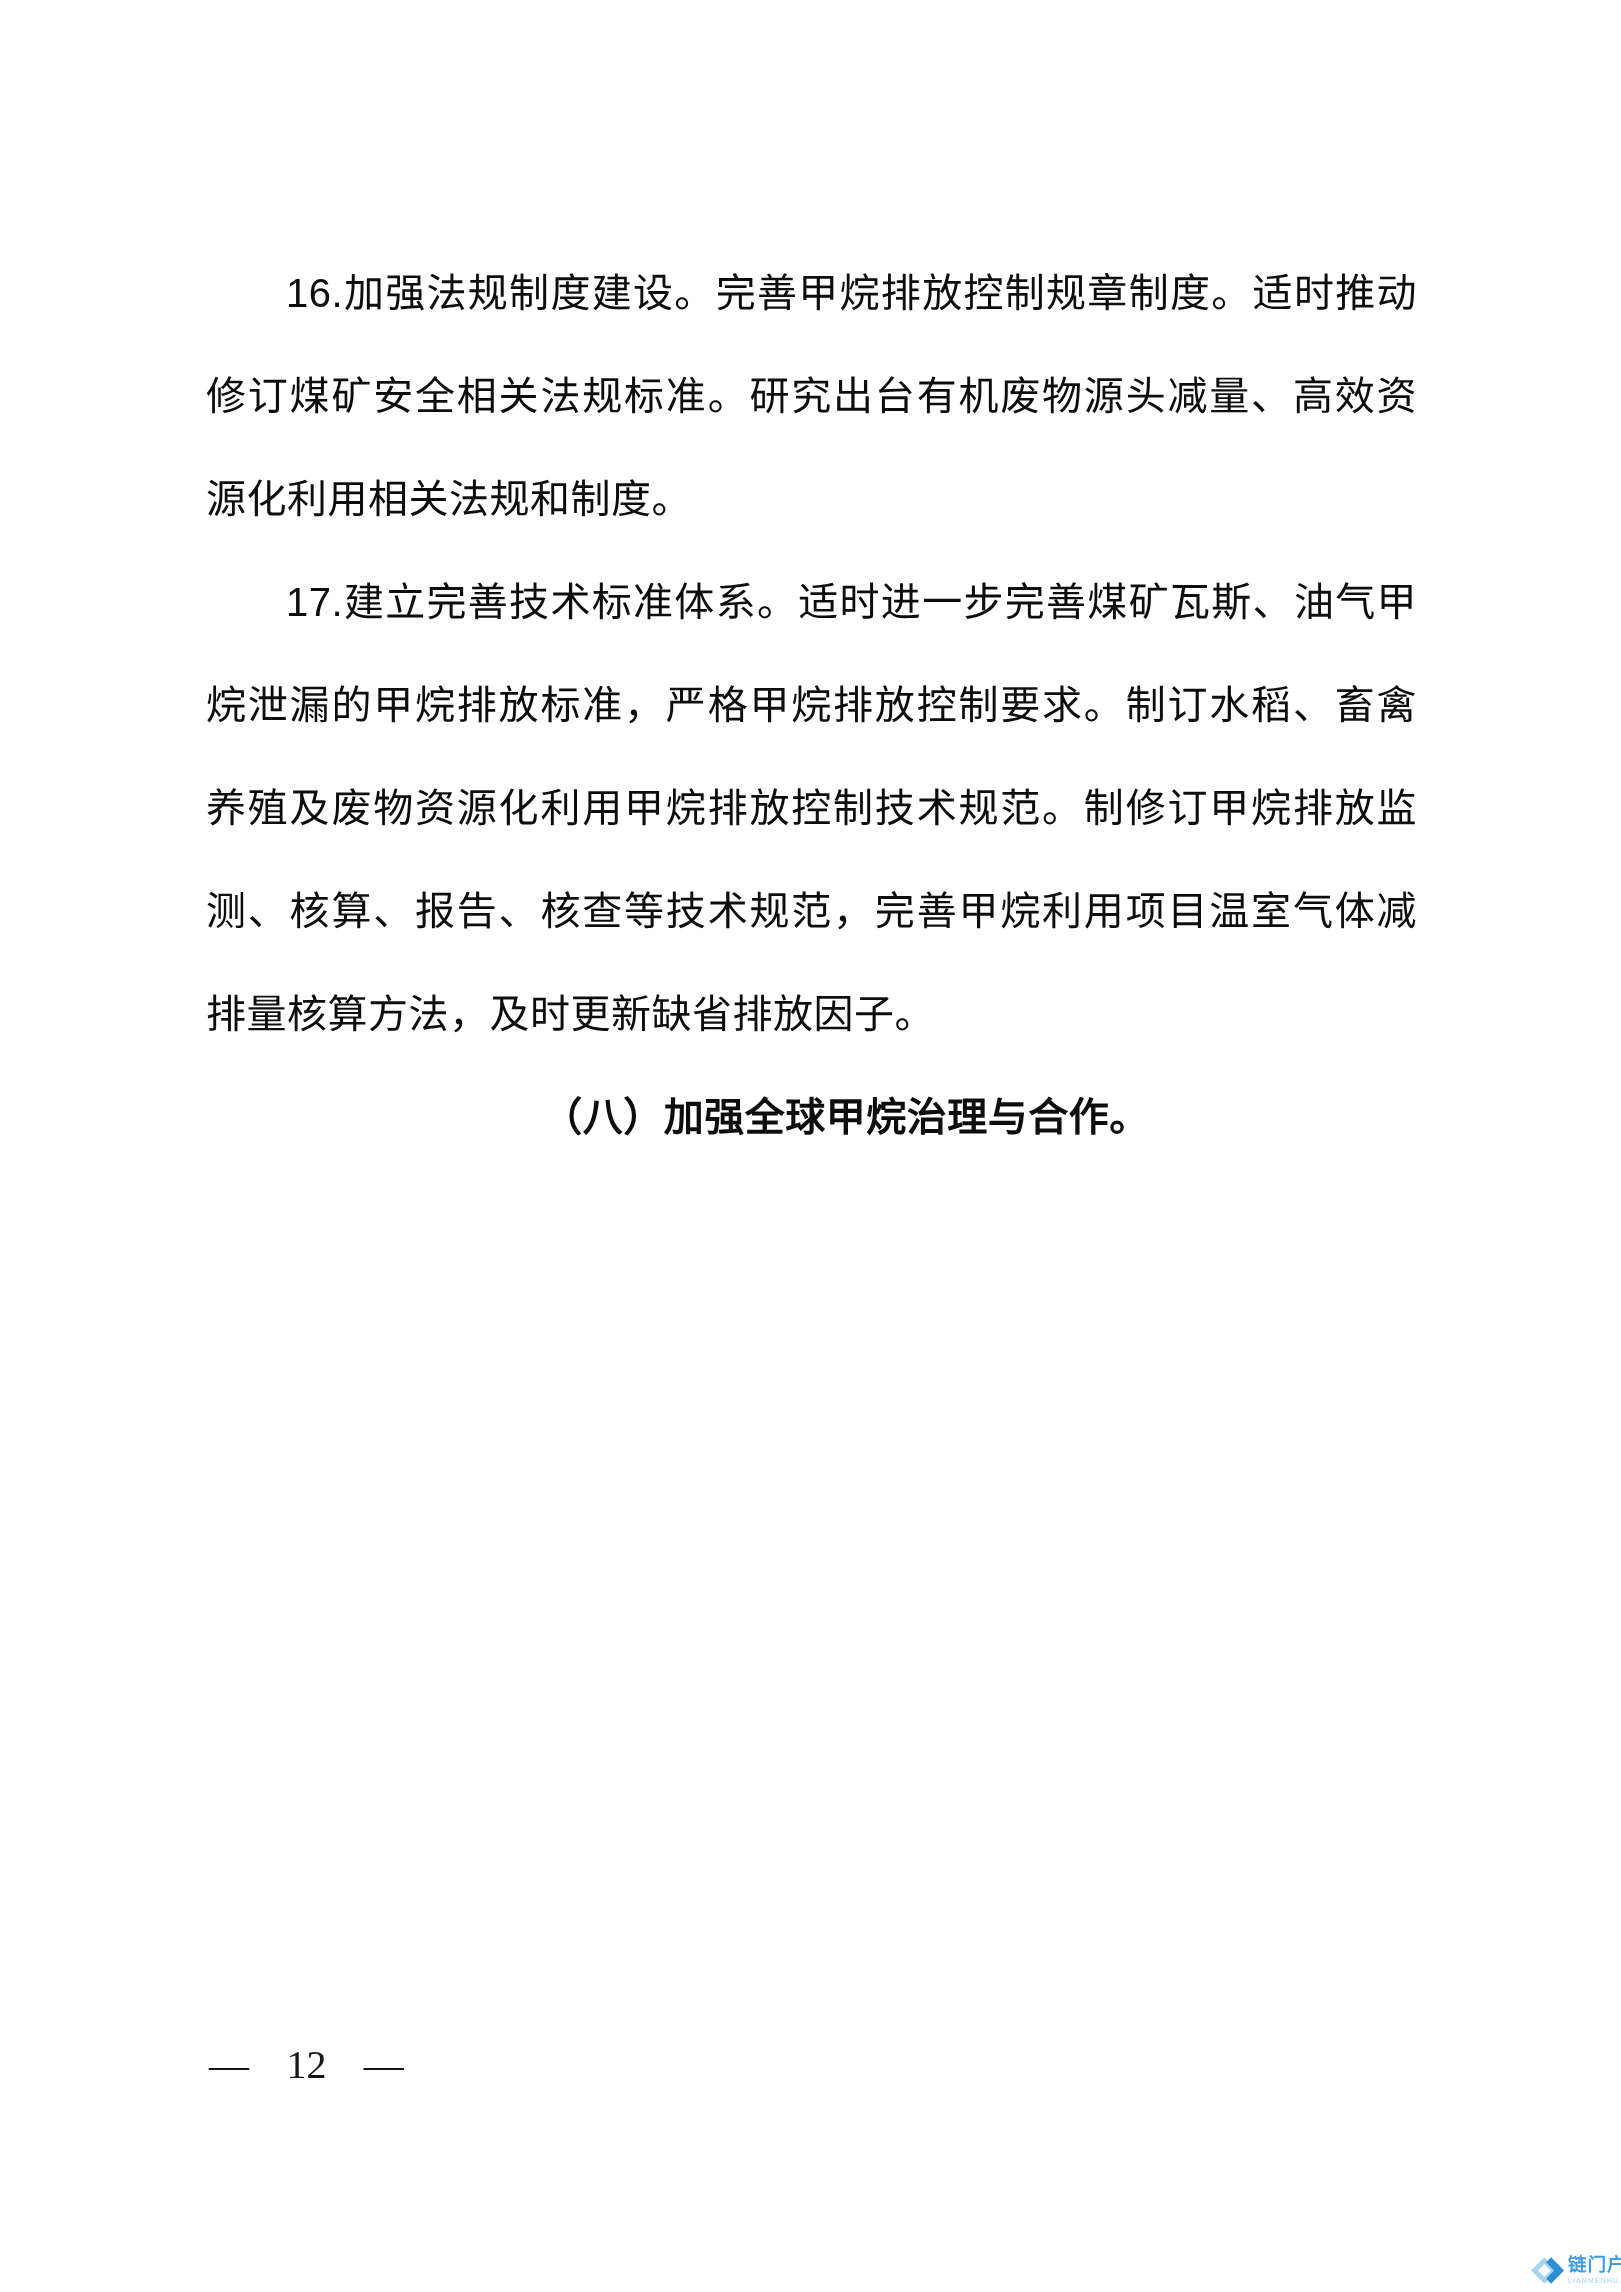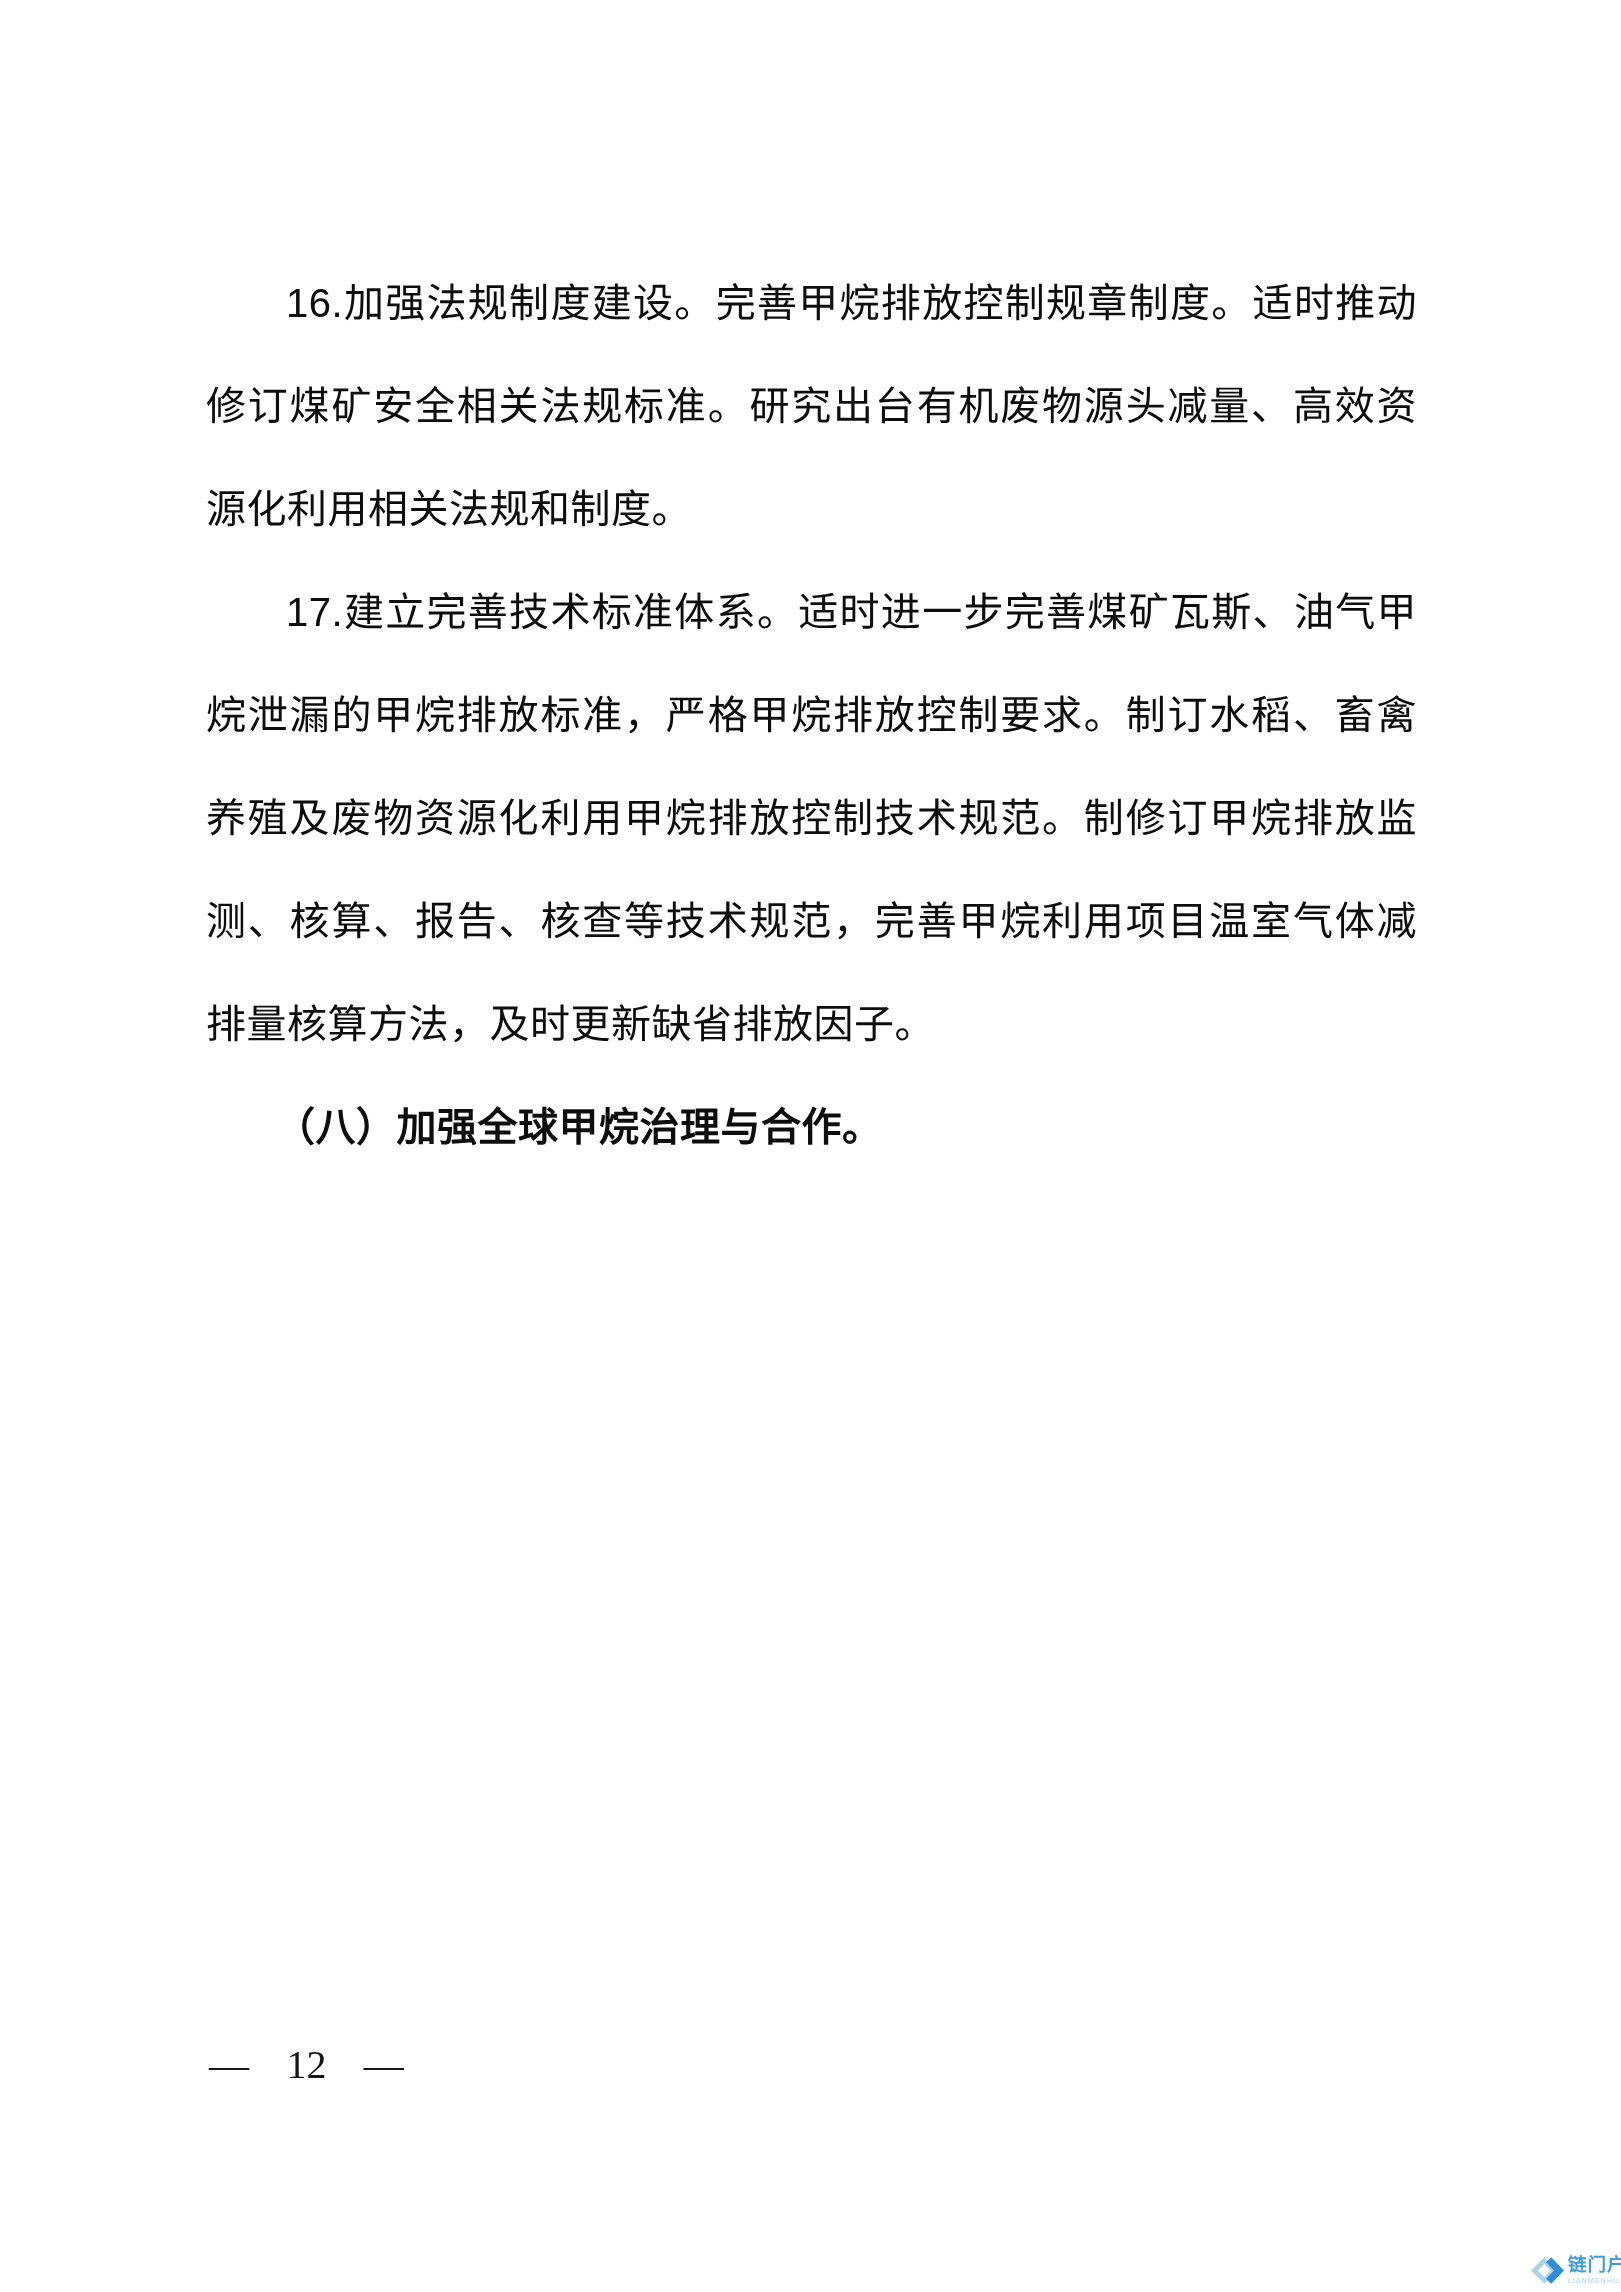--- a/index.html
+++ b/index.html
@@ -11,21 +11,21 @@
     position: relative;
     width: 1621px;
     height: 2293px;
     background: #ffffff;
     overflow: hidden;
     font-family: "Liberation Sans", "DejaVu Sans", sans-serif;
   }
   .content {
     position: absolute;
     left: 206px;
-    top: 252px;
+    top: 242px;
     width: 1211px;
   }
   .body-para {
     margin: 0;
     font-size: 40px;
     line-height: 103px;
     color: #0d0d0d;
     text-align: justify;
     text-align-last: left;
     text-indent: 80px;
@@ -33,20 +33,21 @@
     word-break: break-all;
   }
   .section-heading {
     margin: 0;
     font-size: 40px;
     line-height: 103px;
     color: #0d0d0d;
     font-weight: bold;
     text-indent: 69px;
     letter-spacing: 0.5px;
+    text-align: center;
   }
   .footer {
     position: absolute;
     left: 209px;
     top: 2031px;
     height: 57px;
     display: flex;
     align-items: flex-end;
   }
   .page-number {

